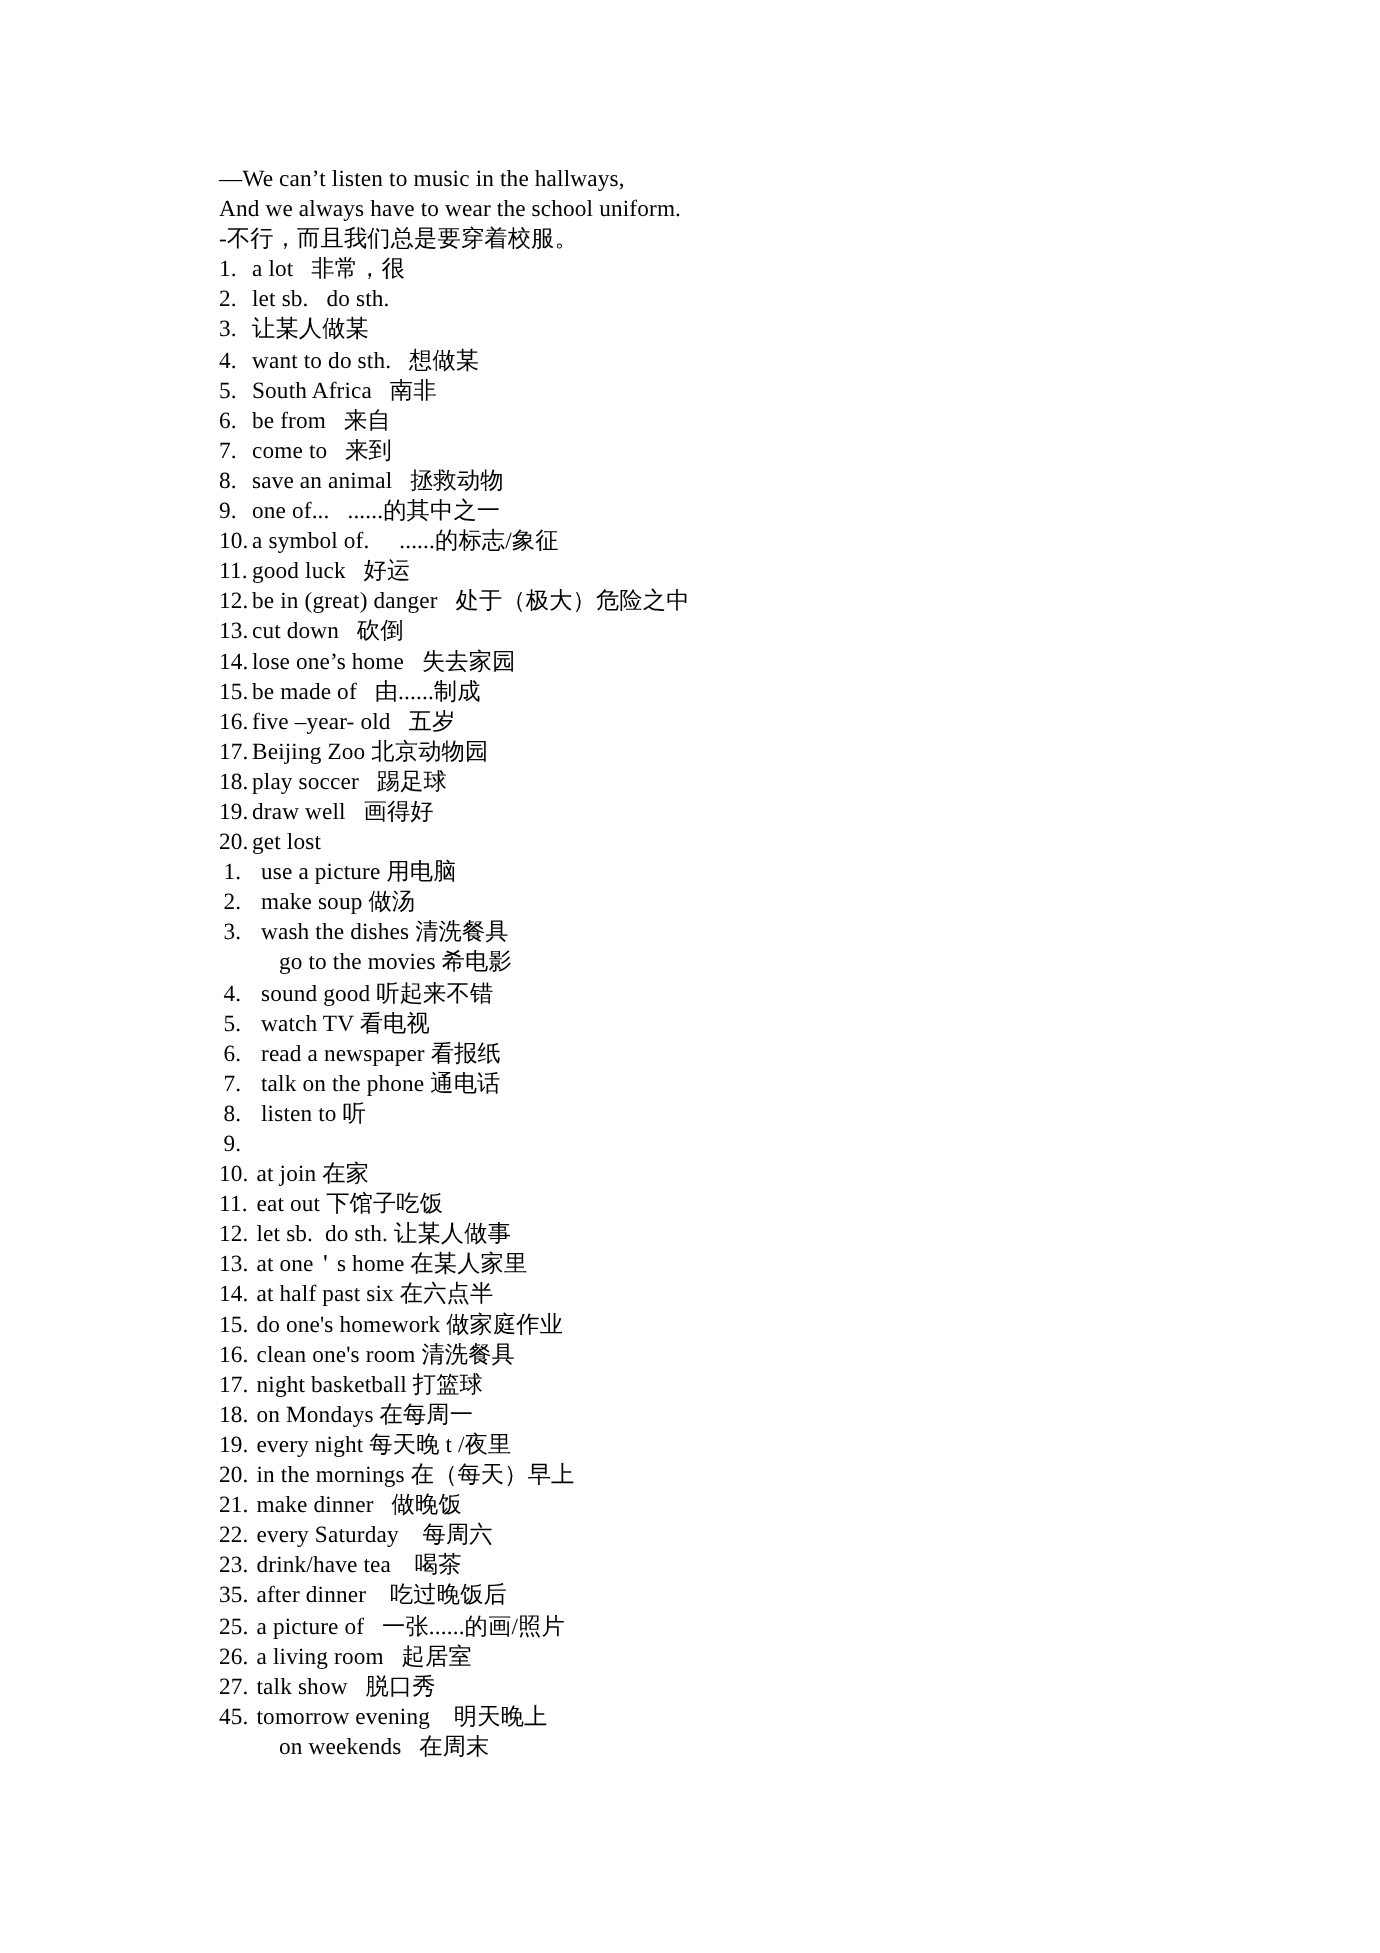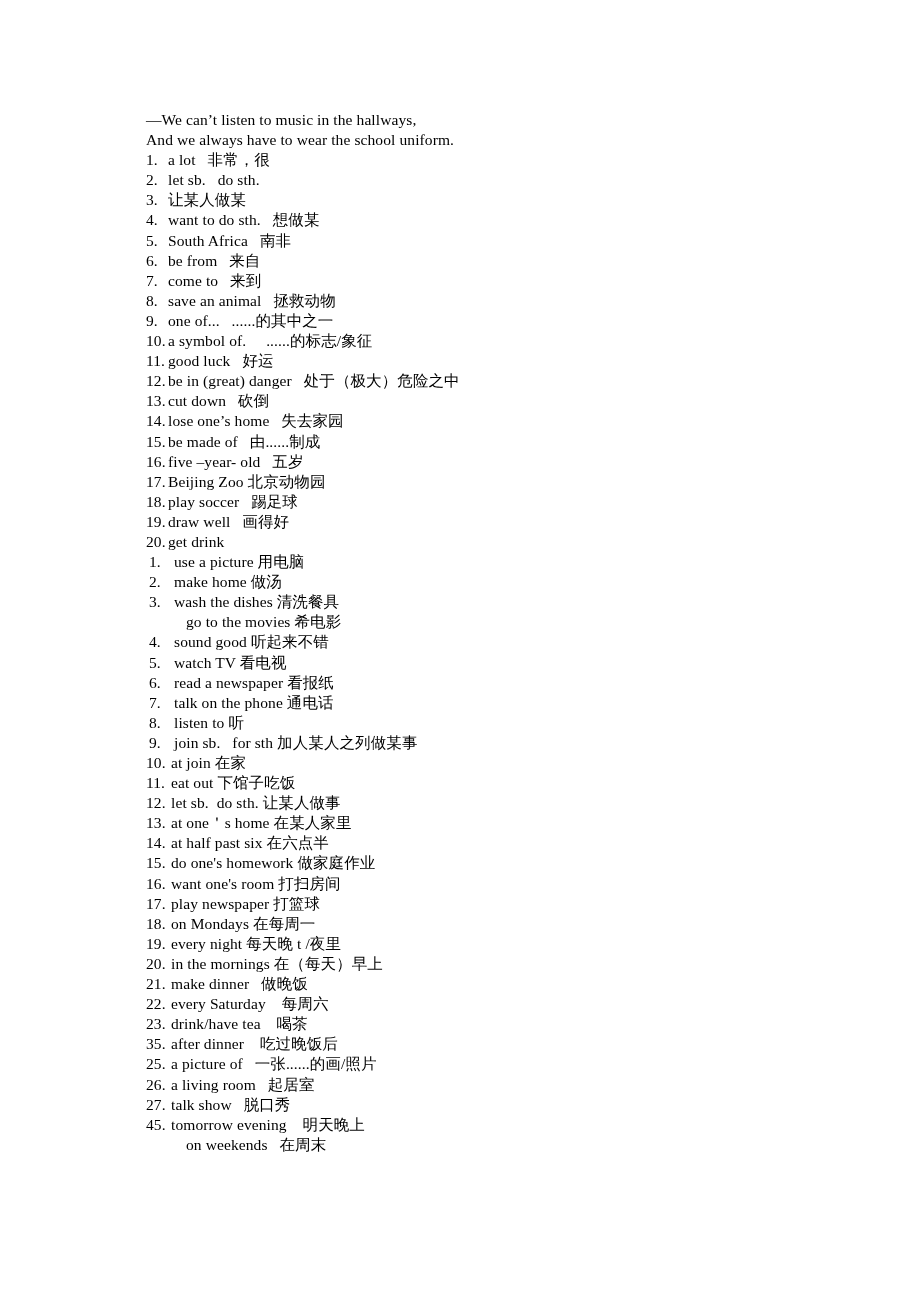--- a/index.html
+++ b/index.html
@@ -73,20 +73,21 @@
 </style>
 </head>
 <body>
 
 <div class="page">
   <div class="text-block">
 
     <div>
       <div class="line intro">—We can’t listen to music in the hallways,</div>
       <div class="line intro">And we always have to wear the school uniform.</div>
+      <div class="line intro">-不行，而且我们总是要穿着校服。</div>
     </div>
 
     <div id="list-a">
         <div class="line item lista"><span class="num">1.</span><span class="body">a lot&nbsp;&nbsp;&nbsp;非常，很</span></div>
         <div class="line item lista"><span class="num">2.</span><span class="body">let sb.&nbsp;&nbsp;&nbsp;do sth.</span></div>
         <div class="line item lista"><span class="num">3.</span><span class="body">让某人做某</span></div>
         <div class="line item lista"><span class="num">4.</span><span class="body">want to do sth.&nbsp;&nbsp;&nbsp;想做某</span></div>
         <div class="line item lista"><span class="num">5.</span><span class="body">South Africa&nbsp;&nbsp;&nbsp;南非</span></div>
         <div class="line item lista"><span class="num">6.</span><span class="body">be from&nbsp;&nbsp;&nbsp;来自</span></div>
         <div class="line item lista"><span class="num">7.</span><span class="body">come to&nbsp;&nbsp;&nbsp;来到</span></div>
@@ -95,42 +96,42 @@
         <div class="line item lista wide"><span class="num">10.</span><span class="body">a symbol of.&nbsp;&nbsp;&nbsp;&nbsp;&nbsp;......的标志/象征</span></div>
         <div class="line item lista wide"><span class="num">11.</span><span class="body">good luck&nbsp;&nbsp;&nbsp;好运</span></div>
         <div class="line item lista wide"><span class="num">12.</span><span class="body">be in (great) danger&nbsp;&nbsp;&nbsp;处于（极大）危险之中</span></div>
         <div class="line item lista wide"><span class="num">13.</span><span class="body">cut down&nbsp;&nbsp;&nbsp;砍倒</span></div>
         <div class="line item lista wide"><span class="num">14.</span><span class="body">lose one’s home&nbsp;&nbsp;&nbsp;失去家园</span></div>
         <div class="line item lista wide"><span class="num">15.</span><span class="body">be made of&nbsp;&nbsp;&nbsp;由......制成</span></div>
         <div class="line item lista wide"><span class="num">16.</span><span class="body">five –year- old&nbsp;&nbsp;&nbsp;五岁</span></div>
         <div class="line item lista wide"><span class="num">17.</span><span class="body">Beijing Zoo 北京动物园</span></div>
         <div class="line item lista wide"><span class="num">18.</span><span class="body">play soccer&nbsp;&nbsp;&nbsp;踢足球</span></div>
         <div class="line item lista wide"><span class="num">19.</span><span class="body">draw well&nbsp;&nbsp;&nbsp;画得好</span></div>
-        <div class="line item lista wide"><span class="num">20.</span><span class="body">get drink</span></div>
+        <div class="line item lista wide"><span class="num">20.</span><span class="body">get lost</span></div>
       </div>
 
     <div id="list-b">
         <div class="line item listb"><span class="num">1.</span><span class="body">use a picture 用电脑</span></div>
-        <div class="line item listb"><span class="num">2.</span><span class="body">make home 做汤</span></div>
+        <div class="line item listb"><span class="num">2.</span><span class="body">make soup 做汤</span></div>
         <div class="line item listb"><span class="num">3.</span><span class="body">wash the dishes 清洗餐具</span></div>
         <div class="line cont">go to the movies 希电影</div>
         <div class="line item listb"><span class="num">4.</span><span class="body">sound good 听起来不错</span></div>
         <div class="line item listb"><span class="num">5.</span><span class="body">watch TV 看电视</span></div>
         <div class="line item listb"><span class="num">6.</span><span class="body">read a newspaper 看报纸</span></div>
         <div class="line item listb"><span class="num">7.</span><span class="body">talk on the phone 通电话</span></div>
         <div class="line item listb"><span class="num">8.</span><span class="body">listen to 听</span></div>
-        <div class="line item listb"><span class="num">9.</span><span class="body">join sb.&nbsp;&nbsp;&nbsp;for sth 加人某人之列做某事</span></div>
+        <div class="line item listb"><span class="num">9.</span></div>
         <div class="line item listb wide"><span class="num">10.</span><span class="body">at join 在家</span></div>
         <div class="line item listb wide"><span class="num">11.</span><span class="body">eat out 下馆子吃饭</span></div>
         <div class="line item listb wide"><span class="num">12.</span><span class="body">let sb.&nbsp;&nbsp;do sth. 让某人做事</span></div>
         <div class="line item listb wide"><span class="num">13.</span><span class="body">at one＇s home 在某人家里</span></div>
         <div class="line item listb wide"><span class="num">14.</span><span class="body">at half past six 在六点半</span></div>
         <div class="line item listb wide"><span class="num">15.</span><span class="body">do one's homework 做家庭作业</span></div>
-        <div class="line item listb wide"><span class="num">16.</span><span class="body">want one's room 打扫房间</span></div>
-        <div class="line item listb wide"><span class="num">17.</span><span class="body">play newspaper 打篮球</span></div>
+        <div class="line item listb wide"><span class="num">16.</span><span class="body">clean one's room 清洗餐具</span></div>
+        <div class="line item listb wide"><span class="num">17.</span><span class="body">night basketball 打篮球</span></div>
         <div class="line item listb wide"><span class="num">18.</span><span class="body">on Mondays 在每周一</span></div>
         <div class="line item listb wide"><span class="num">19.</span><span class="body">every night 每天晚 t /夜里</span></div>
         <div class="line item listb wide"><span class="num">20.</span><span class="body">in the mornings 在（每天）早上</span></div>
         <div class="line item listb wide"><span class="num">21.</span><span class="body">make dinner&nbsp;&nbsp;&nbsp;做晚饭</span></div>
         <div class="line item listb wide"><span class="num">22.</span><span class="body">every Saturday&nbsp;&nbsp;&nbsp;&nbsp;每周六</span></div>
         <div class="line item listb wide"><span class="num">23.</span><span class="body">drink/have tea&nbsp;&nbsp;&nbsp;&nbsp;喝茶</span></div>
         <div class="line item listb wide"><span class="num">35.</span><span class="body">after dinner&nbsp;&nbsp;&nbsp;&nbsp;吃过晚饭后</span></div>
         <div class="line item listb wide"><span class="num">25.</span><span class="body">a picture of&nbsp;&nbsp;&nbsp;一张......的画/照片</span></div>
         <div class="line item listb wide"><span class="num">26.</span><span class="body">a living room&nbsp;&nbsp;&nbsp;起居室</span></div>
         <div class="line item listb wide"><span class="num">27.</span><span class="body">talk show&nbsp;&nbsp;&nbsp;脱口秀</span></div>

